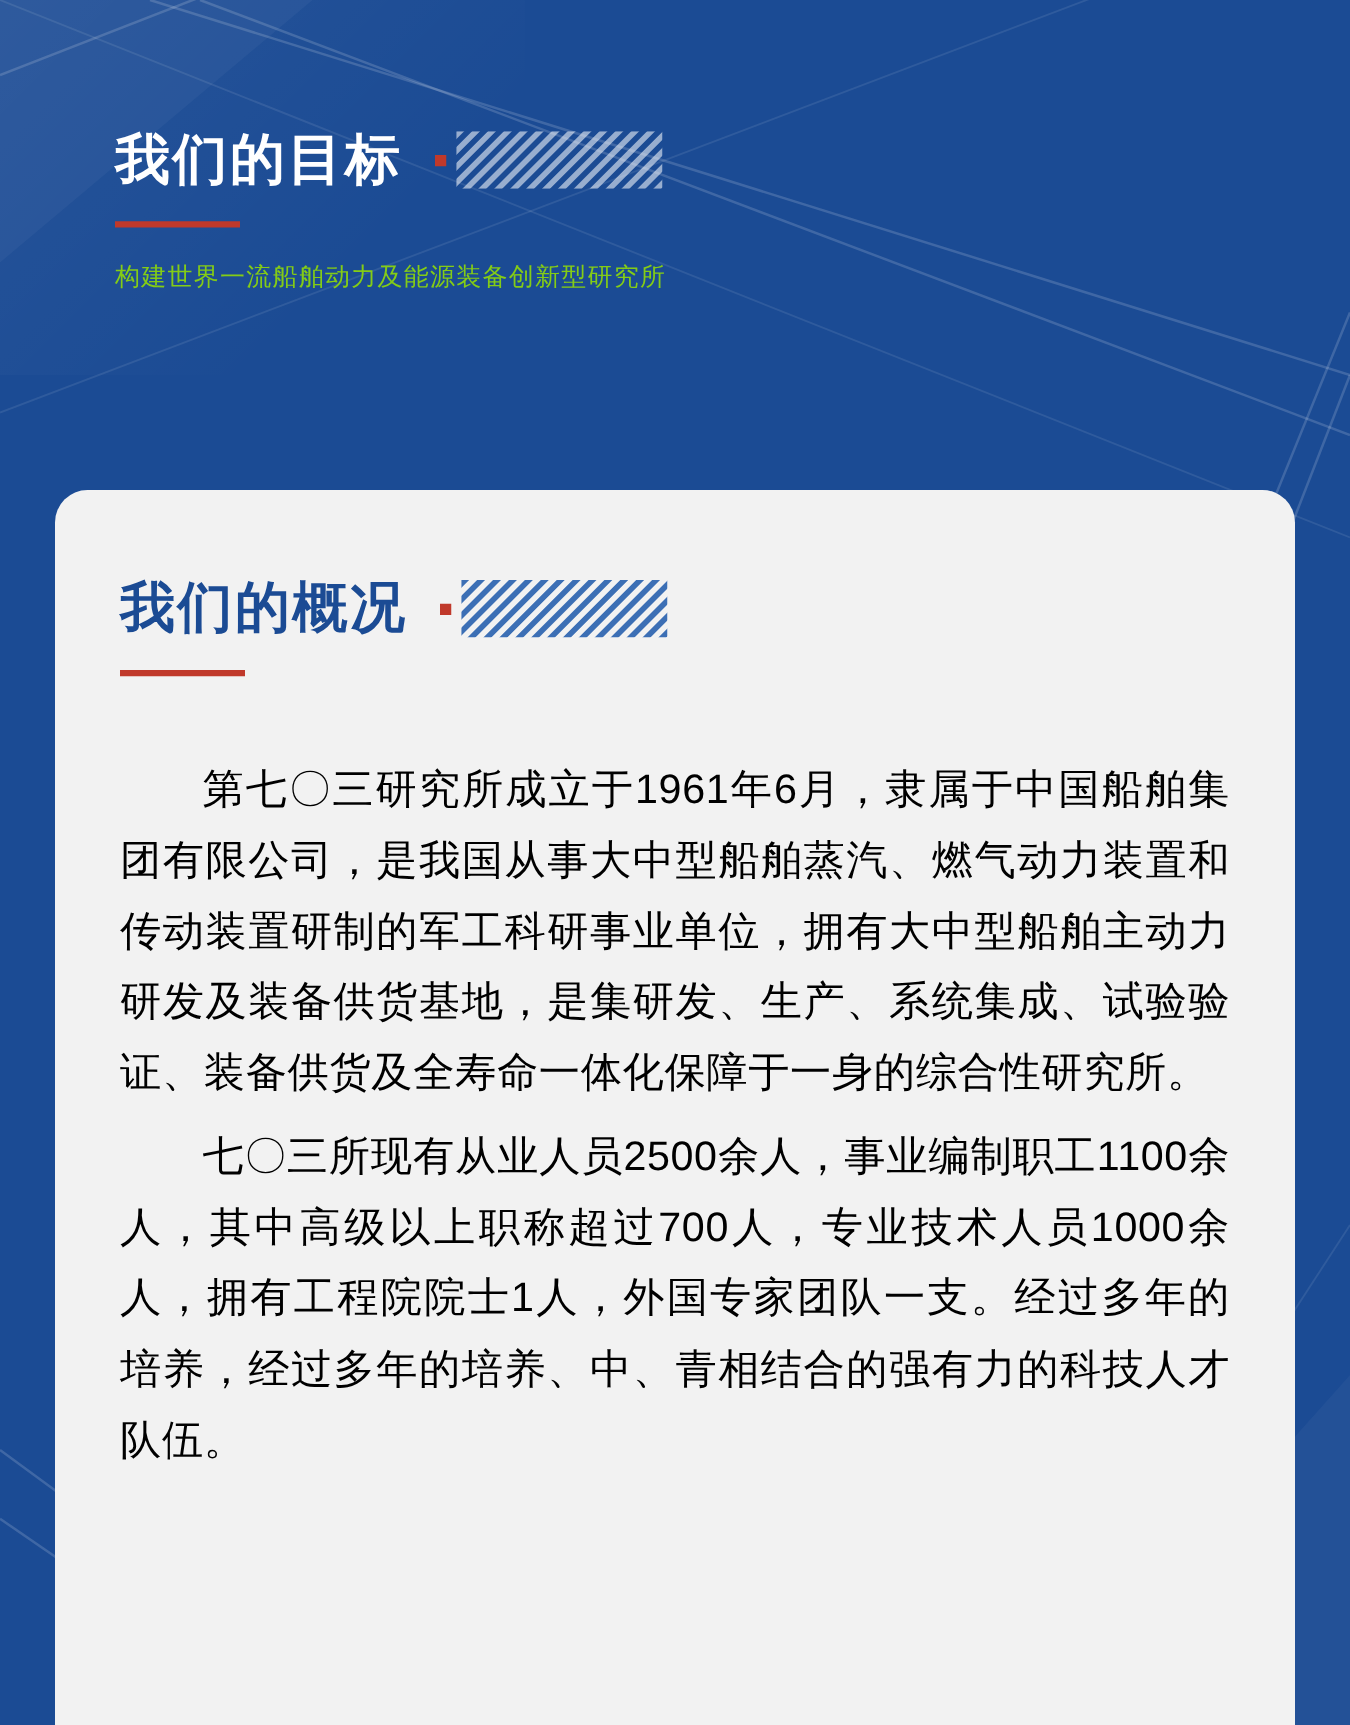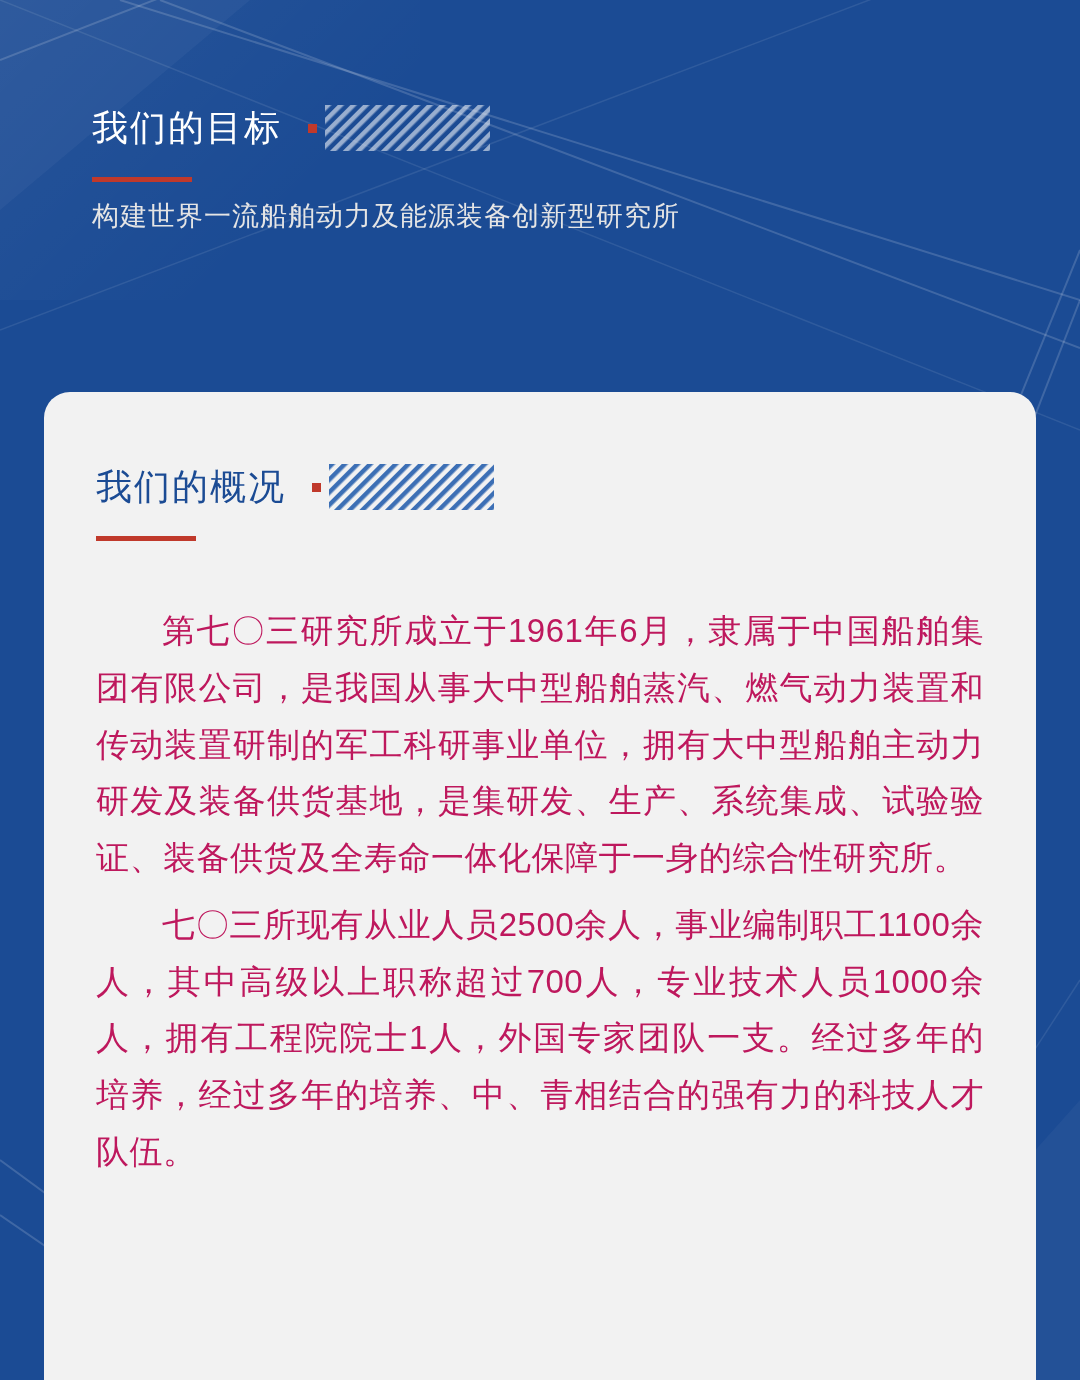--- a/index.html
+++ b/index.html
@@ -37,22 +37,22 @@
     top: 105px;
     left: 92px;
     width: 900px;
   }
   .head-row {
     display: flex;
     align-items: center;
     gap: 26px;
   }
   .head-title {
-    font-size: 36px;
-    font-weight: normal;
+    font-size: 44px;
+    font-weight: bold;
     letter-spacing: 2px;
     line-height: 1;
   }
   .head-title.on-blue { color: #ffffff; }
   .head-title.on-light { color: #1b4b94; }
 
   .hatch-wrap {
     display: flex;
     align-items: center;
     gap: 8px;
@@ -67,44 +67,44 @@
     width: 165px;
     height: 46px;
   }
   .rule {
     width: 100px;
     height: 5px;
     background: #c0392b;
     margin-top: 26px;
   }
   .goal-sub {
-    margin-top: 16px;
-    color: #e5e5e5;
-    font-size: 27px;
+    margin-top: 26px;
+    color: #84cc16;
+    font-size: 20px;
     letter-spacing: 1px;
     line-height: 1.4;
     white-space: nowrap;
   }
 
   
   .card {
     position: absolute;
     left: 44px;
     top: 392px;
     width: 992px;
     height: 1043px;
     background: #f2f2f2;
     border-radius: 26px;
     box-sizing: border-box;
     padding: 72px 52px 40px 52px;
   }
   .card .rule { width: 100px; }
   .card-body {
     margin-top: 62px;
-    color: #be185d;
+    color: #000000;
     font-size: 33px;
     line-height: 1.72;
     letter-spacing: 0.5px;
     text-align: justify;
   }
   .card-body p {
     margin: 0 0 10px 0;
     text-indent: 2em;
   }
 </style>

